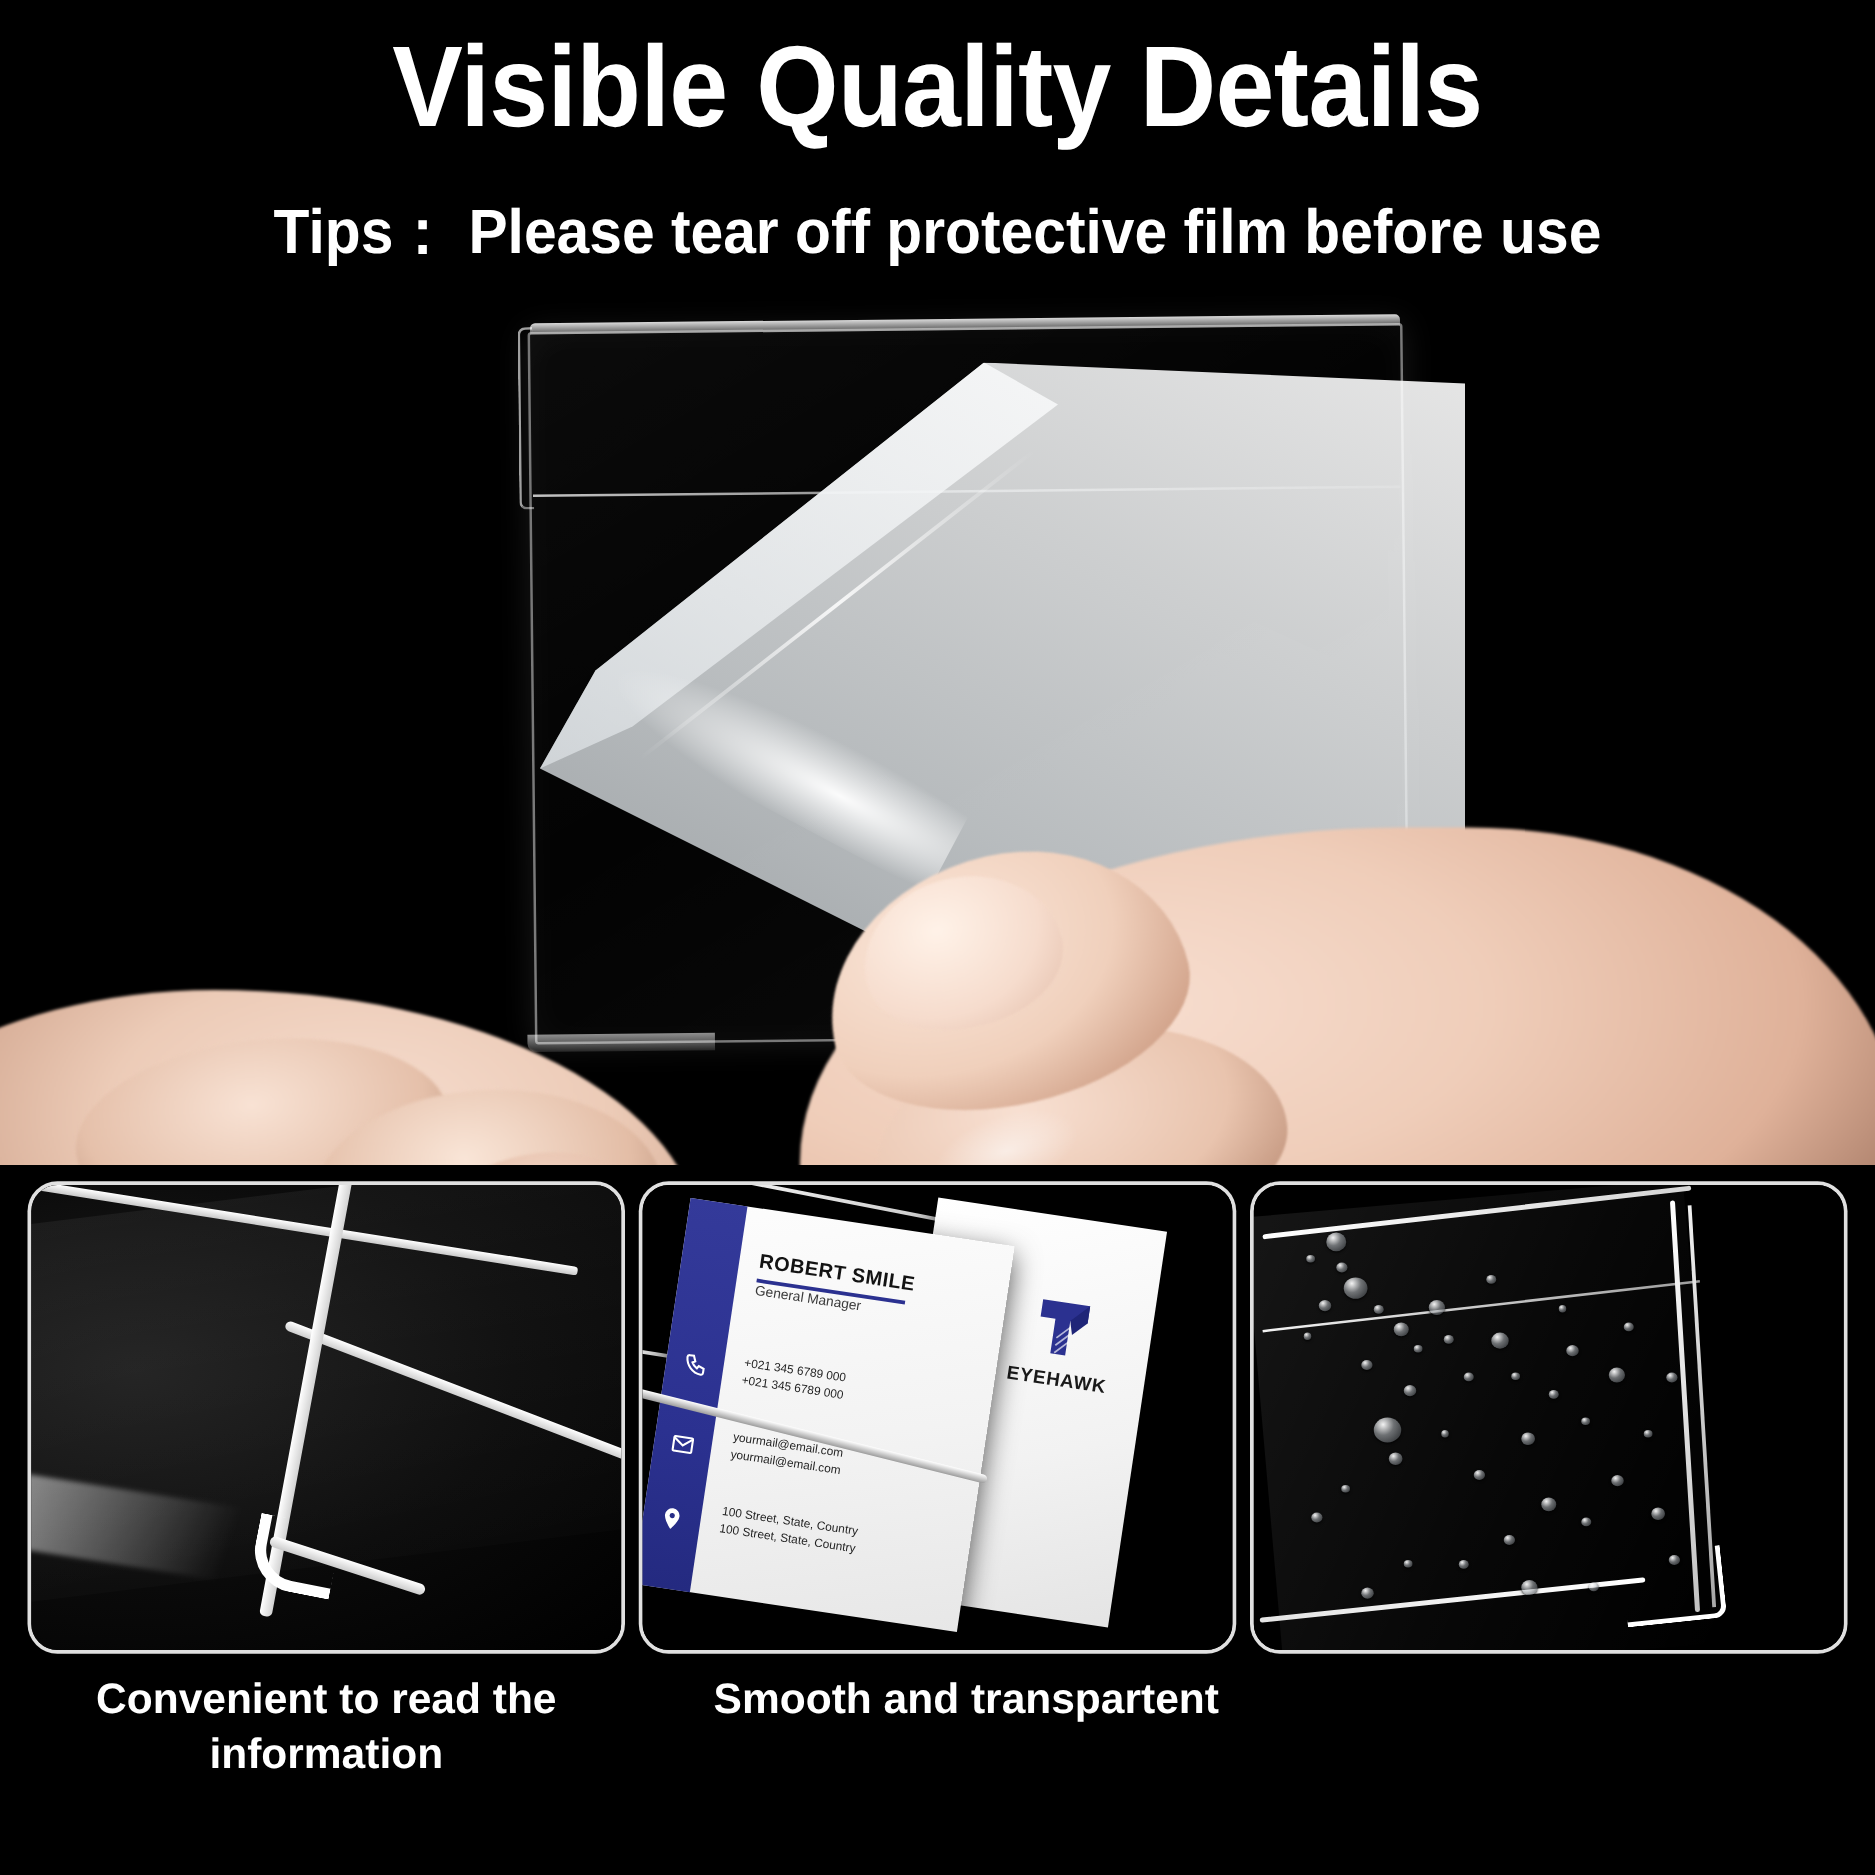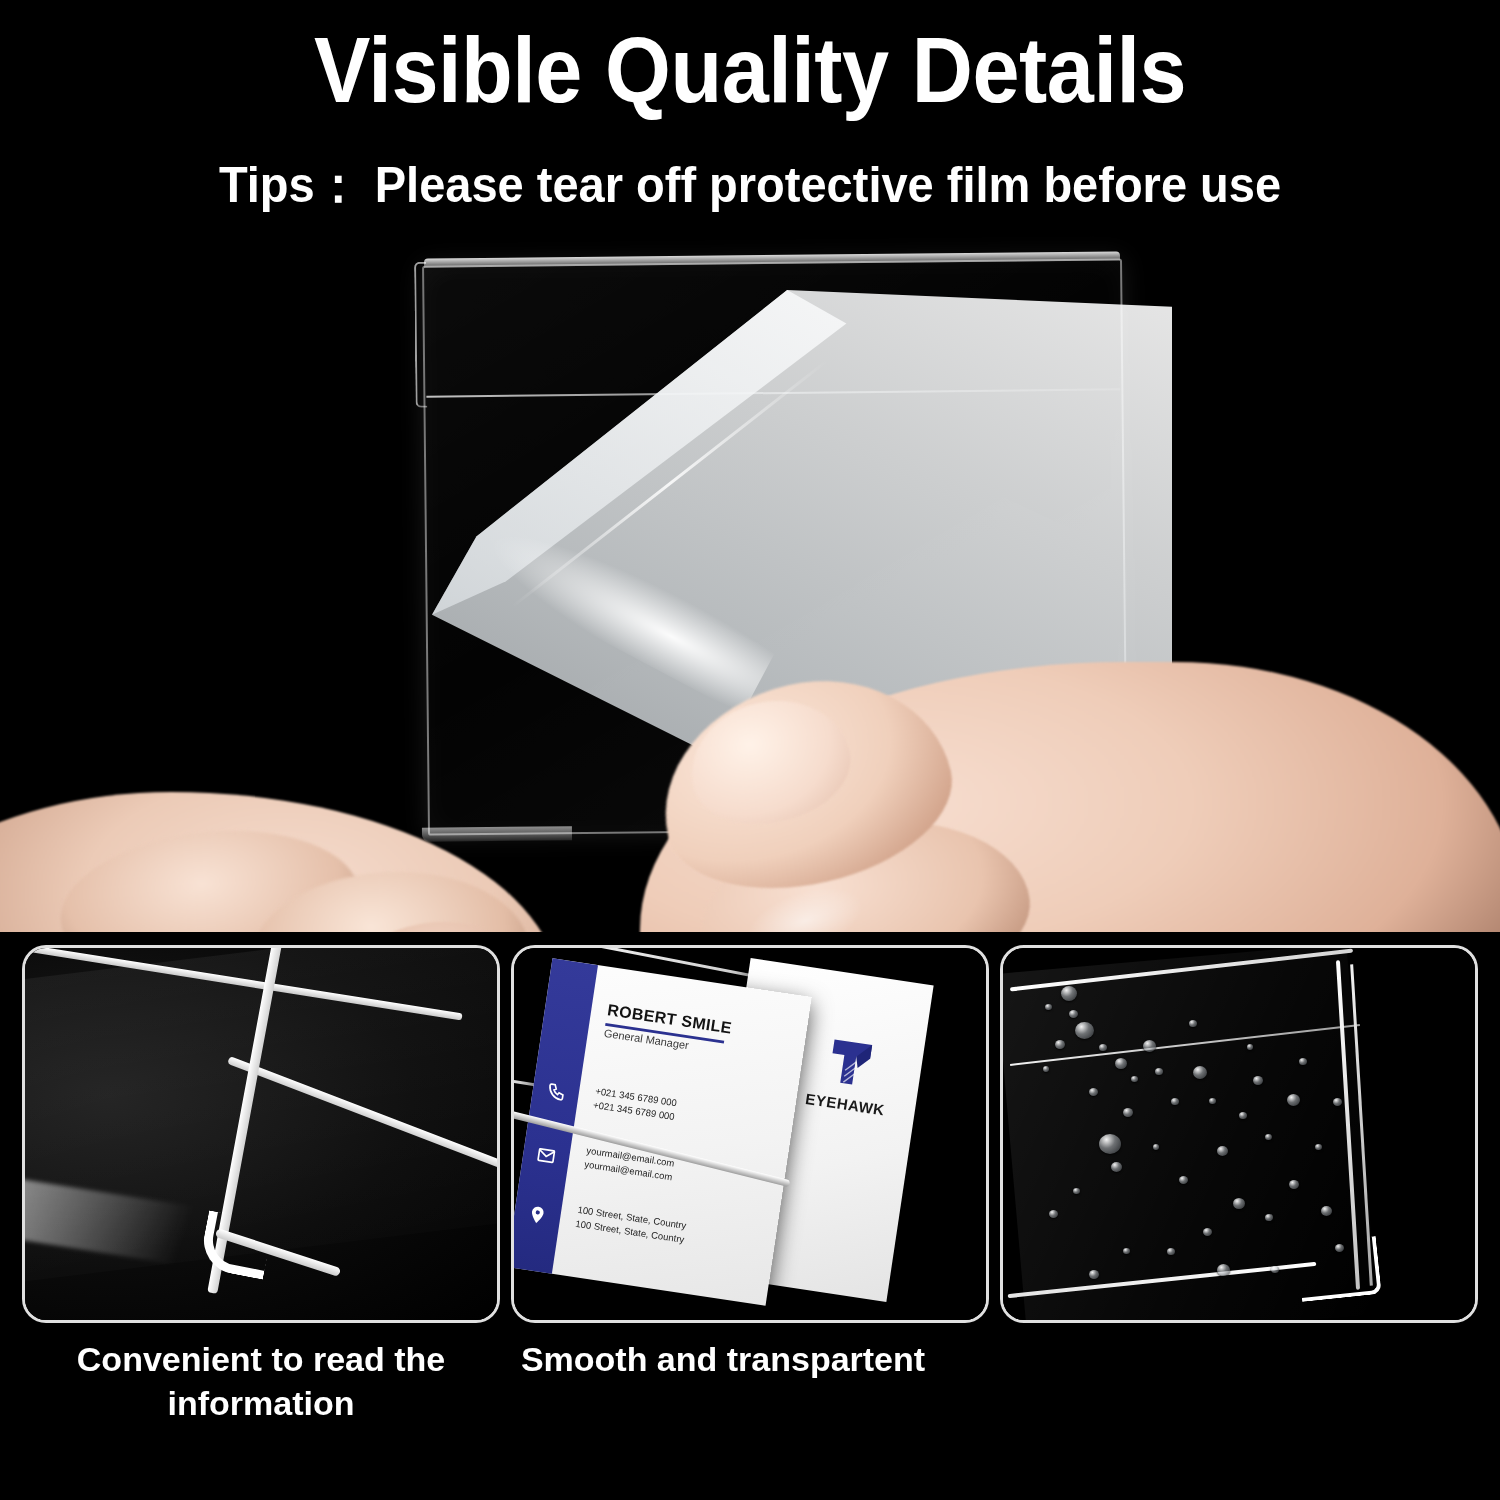--- a/index.html
+++ b/index.html
@@ -300,21 +300,21 @@
     box-shadow:0 1px 2px rgba(0,0,0,.8);
   }
 
   
   .captions{ position:absolute; top:1338px; left:0; width:1196px; height:160px; }
   .caption{
     position:absolute; top:0; width:478px; text-align:center;
     font-size:34px; font-weight:bold; color:#fff; line-height:1.28;
   }
   .caption.c1{ left:22px; }
-  .caption.c2{ left:484px; }
+  .caption.c2{ left:534px; }
   .caption.c3{ left:1000px; }
 </style>
 </head>
 <body>
 
 <div class="headings">
   <div class="title">Visible Quality Details</div>
   <div class="subtitle">Tips：  Please tear off protective film before use</div>
 </div>
 

